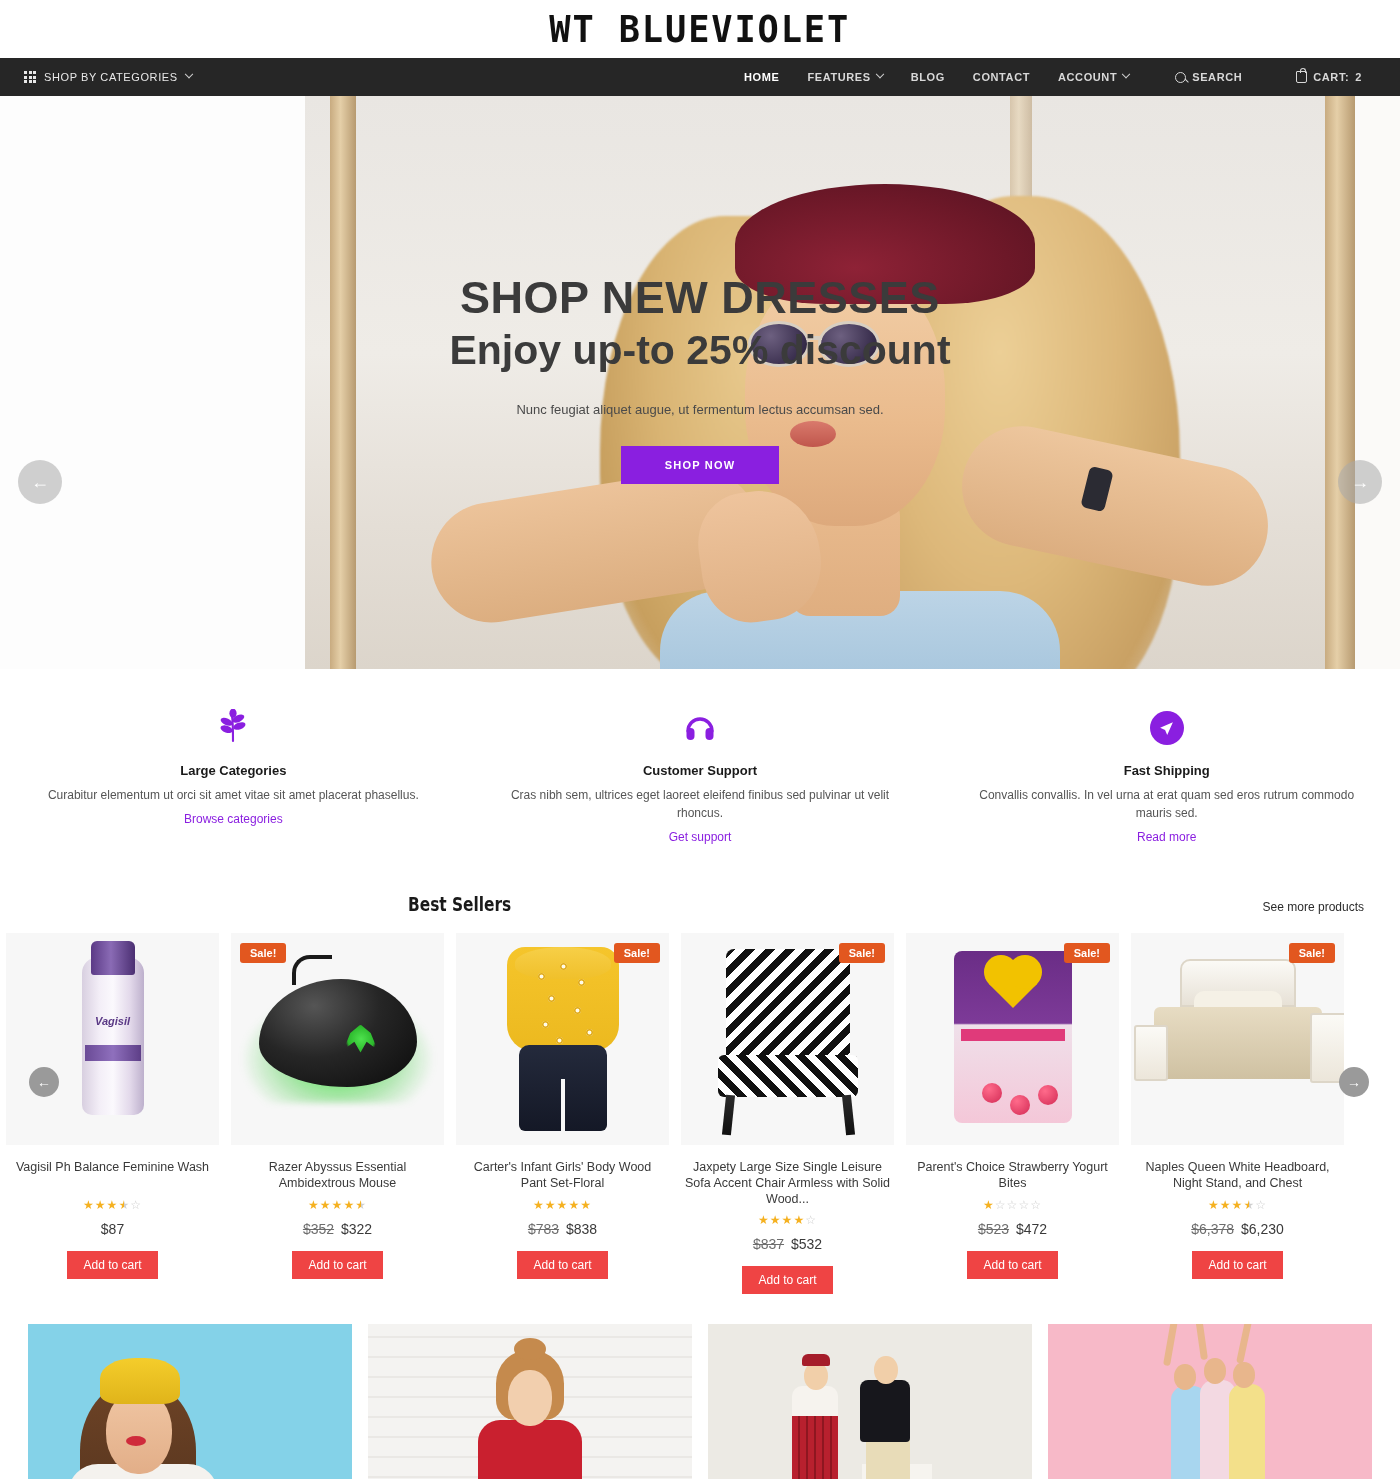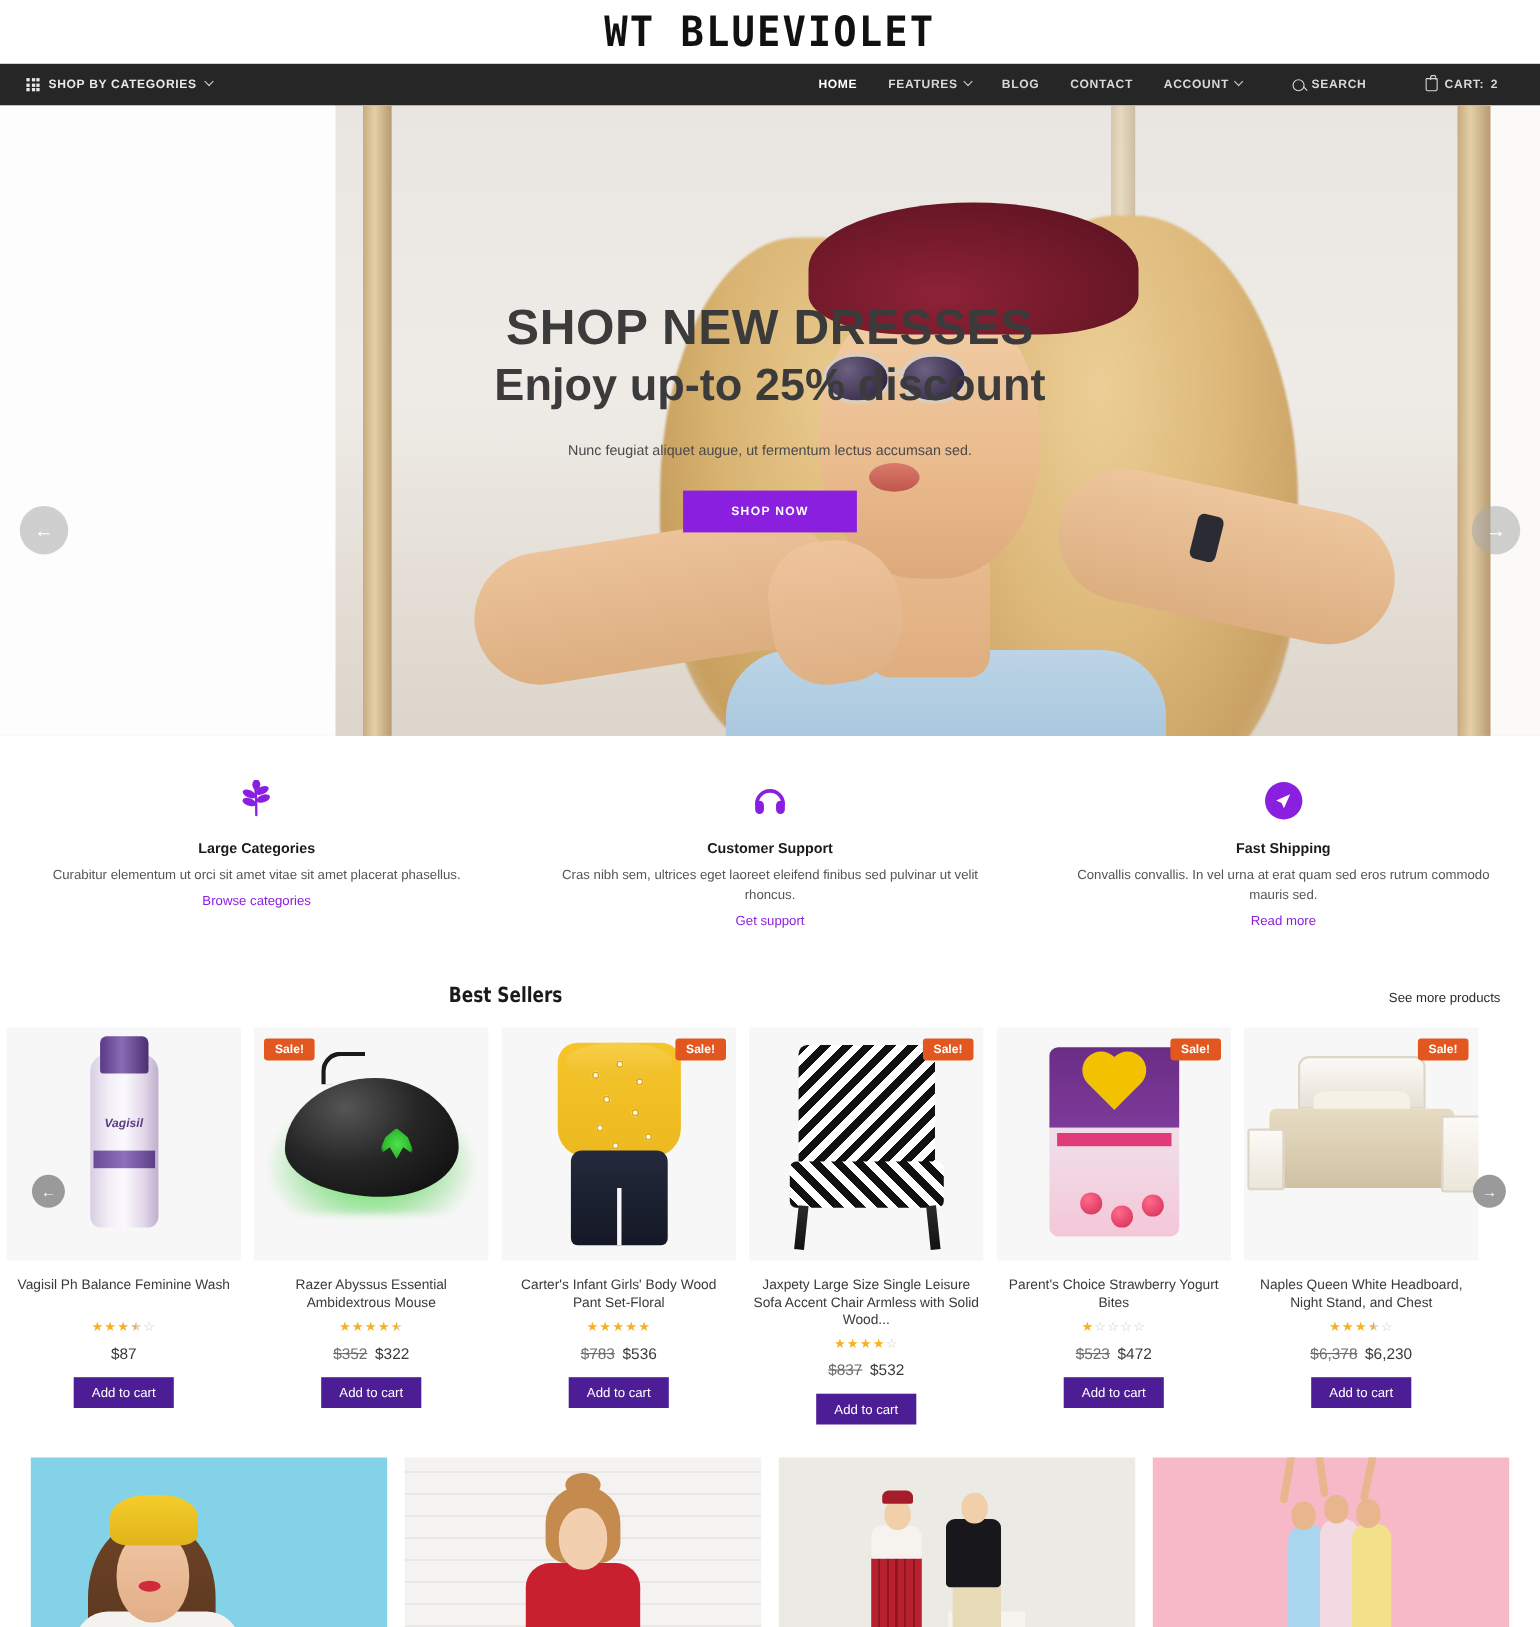--- a/index.html
+++ b/index.html
@@ -44,21 +44,21 @@
   .grid-icon {
     display: grid;
     grid-template-columns: repeat(3, 3px);
     grid-template-rows: repeat(3, 3px);
     gap: 1.5px;
   }
   .grid-icon i { background: #e8e8e8; display: block; width: 3px; height: 3px; }
   .nav-cat-label {
     color: #e8e8e8;
     font-size: 11px;
-    font-weight: 700;
+    font-weight: 400;
     letter-spacing: 0.6px;
     text-transform: uppercase;
   }
   .chev {
     display: inline-block;
     width: 6px; height: 6px;
     border-right: 1.4px solid #cfcfcf;
     border-bottom: 1.4px solid #cfcfcf;
     transform: rotate(45deg) translate(-2px,-2px);
   }
@@ -332,21 +332,21 @@
   .star-on { color: #f5b120; }
   .star-off { color: #cfcfcf; }
   .star-half {
     background: linear-gradient(90deg,#f5b120 50%, #cfcfcf 50%);
     -webkit-background-clip: text; background-clip: text; color: transparent;
   }
   .price { margin-top: 10px; font-size: 14px; color: #3a3a3a; }
   .price del { color: #6d6d6d; margin-right: 3px; }
   .atc {
     margin-top: 14px;
-    background: #4c1d95; color: #fff; border: none;
+    background: #ef4444; color: #fff; border: none;
     font-size: 12px; padding: 7px 16px; cursor: pointer;
     font-family: "Liberation Sans", sans-serif;
   }
   .car-arrow {
     position: absolute;
     width: 30px; height: 30px; border-radius: 50%;
     background: #9a9a9a;
     display: flex; align-items: center; justify-content: center;
     color: #fff; font-size: 14px;
     cursor: pointer; z-index: 5;
@@ -768,21 +768,21 @@
           </div>
           <div class="car-pants"></div>
         </div>
       </div>
       <div class="prod-name">Carter's Infant Girls' Body Wood Pant Set-Floral</div>
       <div class="stars">
         <span class="star-on">★</span><span class="star-on">★</span><span class="star-on">★</span><span class="star-on">★</span><span class="star-on">★</span>
       </div>
       <div class="price">
         <del>$783</del>
-        <span>$536</span>
+        <span>$838</span>
       </div>
       <button class="atc">Add to cart</button>
     </div>
 
     <div class="product">
       <div class="prod-imgbox">
         <div class="sale-badge right">Sale!</div>
         <div class="art">
           <div class="chair-back"></div>
             <div class="chair-seat"></div>

